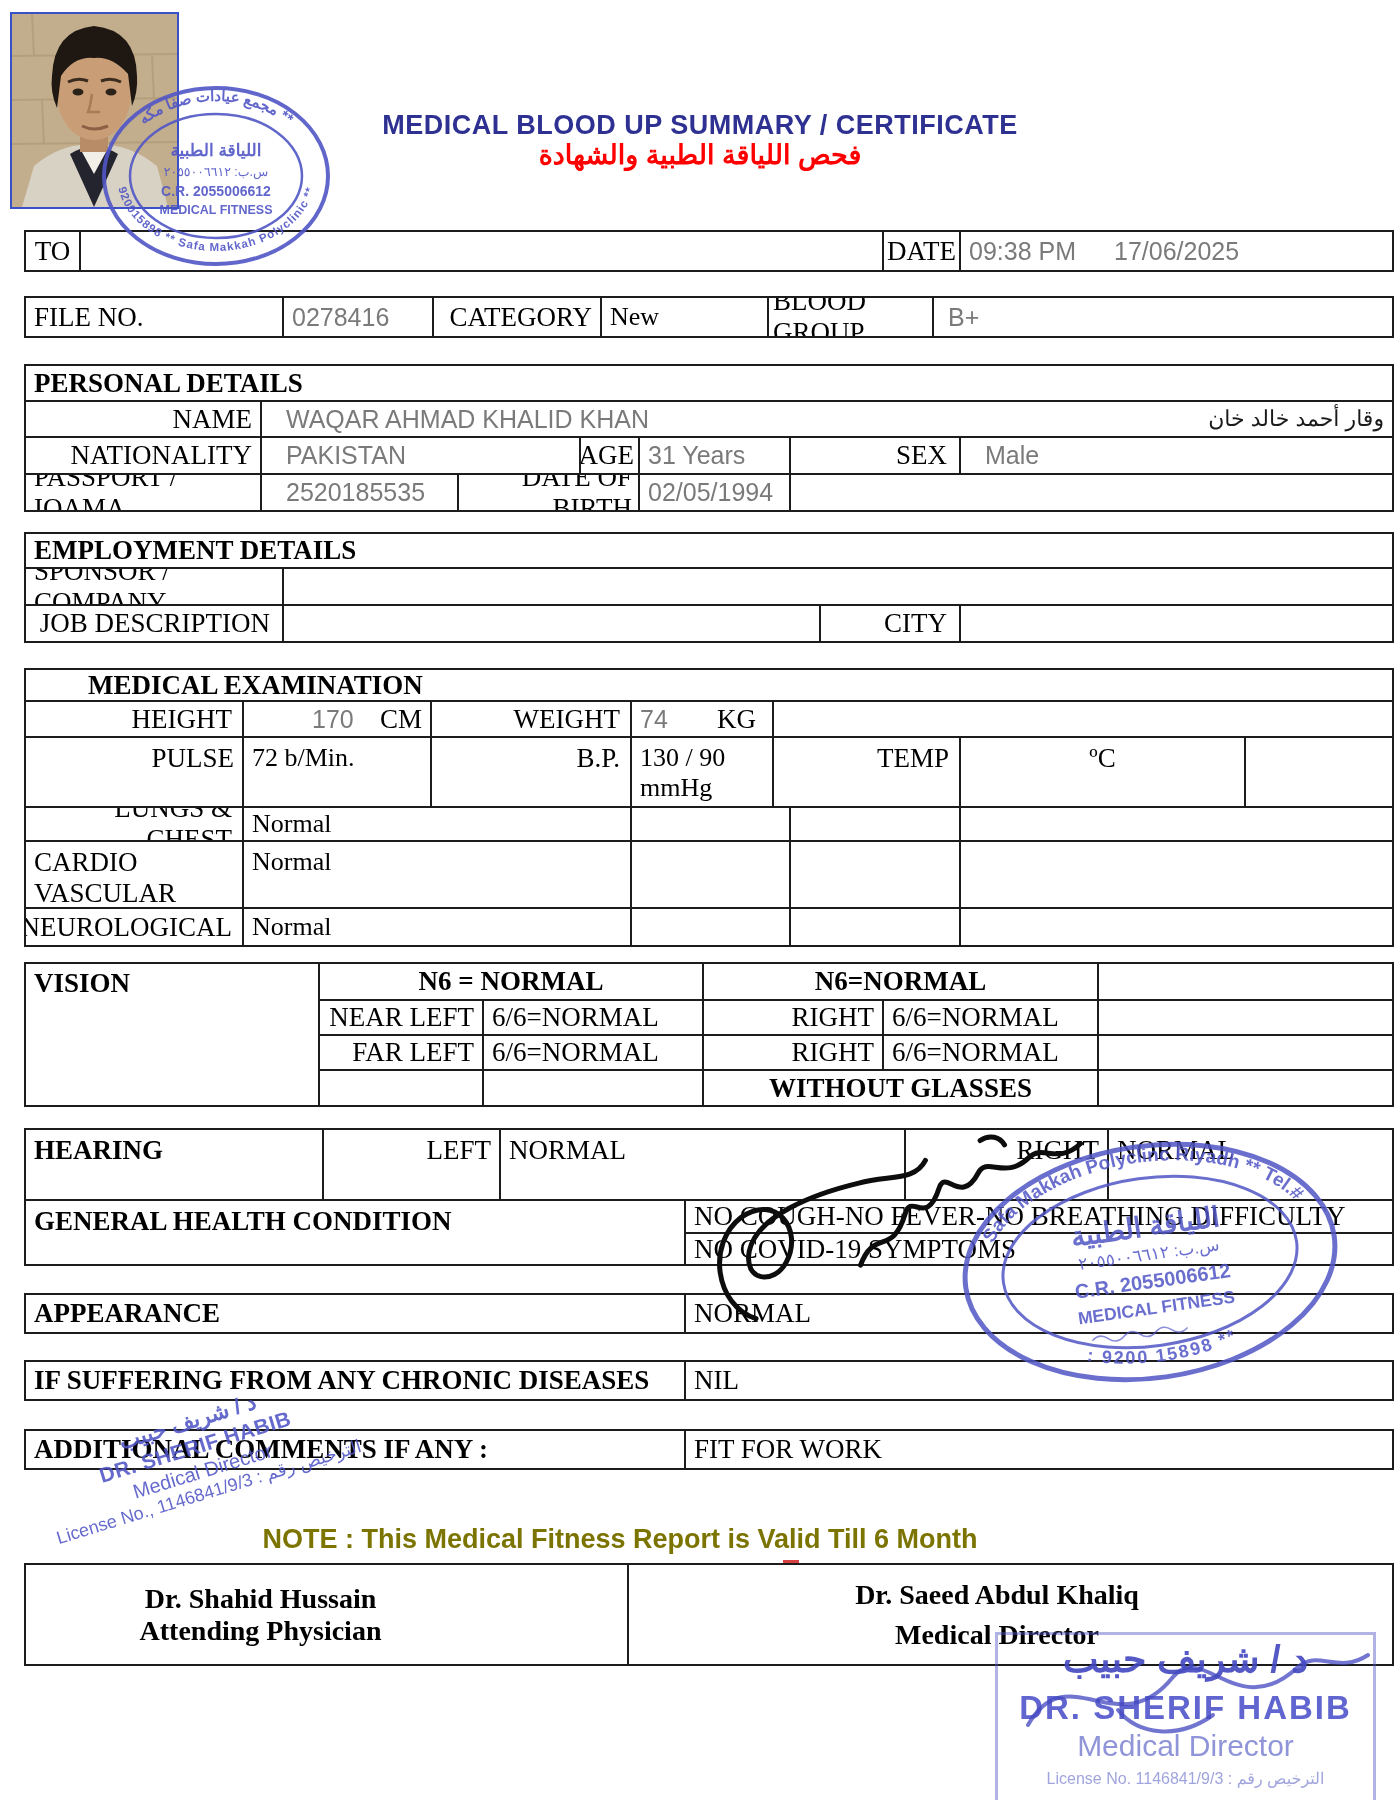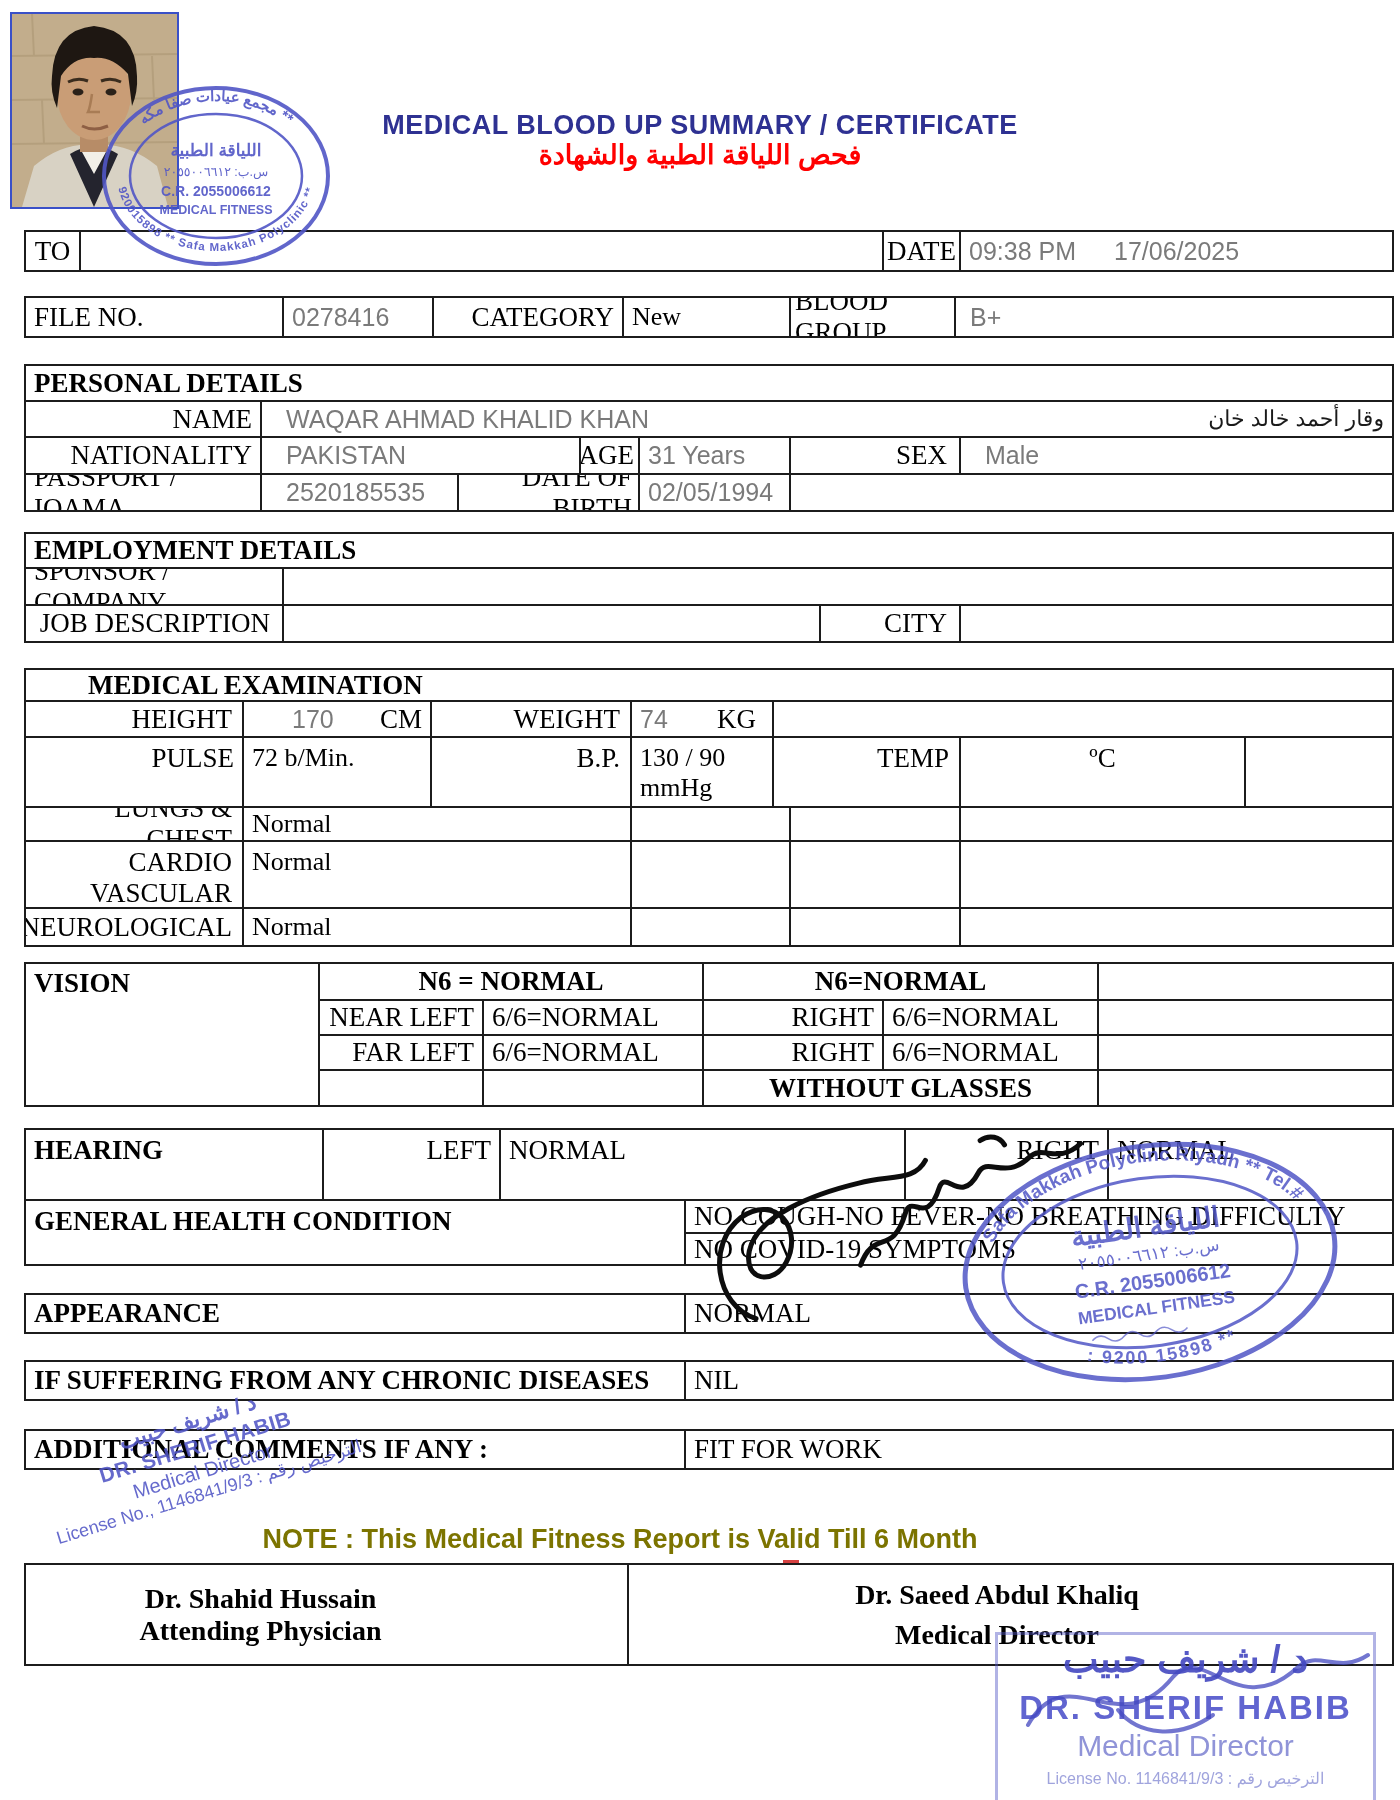--- a/index.html
+++ b/index.html
@@ -128,21 +128,21 @@
       <span>09:38 PM</span>
       <span>17/06/2025</span>
     </div>
   </div>
 </div>
 
 <div class="t" style="top:296px">
   <div class="r" style="height:38px">
     <div class="c lab" style="width:256px">FILE NO.</div>
     <div class="c valg" style="width:150px">0278416</div>
-    <div class="c ra lab" style="width:190px">CATEGORY</div>
+    <div class="c ra lab" style="width:168px">CATEGORY</div>
     <div class="c valk" style="width:167px">New</div>
     <div class="c lab" style="width:165px;padding:0 4px">BLOOD GROUP</div>
     <div class="c valg" style="width:438px;padding-left:14px">B+</div>
   </div>
 </div>
 
 <div class="t" style="top:364px">
   <div class="r" style="height:34px">
     <div class="c labb" style="width:1366px">PERSONAL DETAILS</div>
   </div>
@@ -186,21 +186,21 @@
   </div>
 </div>
 
 <div class="t" style="top:668px">
   <div class="r" style="height:30px">
     <div class="c labb" style="width:1366px;padding-left:62px">MEDICAL EXAMINATION</div>
   </div>
   <div class="r" style="height:34px">
     <div class="c ra lab" style="width:216px;padding-right:10px">HEIGHT</div>
     <div class="c spread" style="width:188px">
-      <span class="valg" style="margin-left:40px">170</span>
+      <span class="valg" style="margin-left:60px">170</span>
       <span class="lab">CM</span>
     </div>
     <div class="c ra lab" style="width:200px;padding-right:10px">WEIGHT</div>
     <div class="c spread" style="width:142px;padding-right:16px">
       <span class="valg">74</span>
       <span class="lab">KG</span>
     </div>
     <div class="c" style="width:620px"></div>
   </div>
   <div class="r" style="height:68px">
@@ -216,21 +216,21 @@
     <div class="c" style="width:148px"></div>
   </div>
   <div class="r" style="height:32px">
     <div class="c ra lab" style="width:216px;padding-right:10px">LUNGS &amp; CHEST</div>
     <div class="c valk" style="width:388px">Normal</div>
     <div class="c" style="width:159px"></div>
     <div class="c" style="width:170px"></div>
     <div class="c" style="width:433px"></div>
   </div>
   <div class="r" style="height:65px">
-    <div class="c lab top col" style="width:216px;align-items:flex-end;padding-right:10px">
+    <div class="c lab top col" style="width:216px;padding-right:10px">
       <span>CARDIO</span>
       <span>VASCULAR</span>
     </div>
     <div class="c valk top" style="width:388px">Normal</div>
     <div class="c" style="width:159px"></div>
     <div class="c" style="width:170px"></div>
     <div class="c" style="width:433px"></div>
   </div>
   <div class="r" style="height:36px">
     <div class="c ra lab" style="width:216px;padding-right:10px">NEUROLOGICAL</div>

